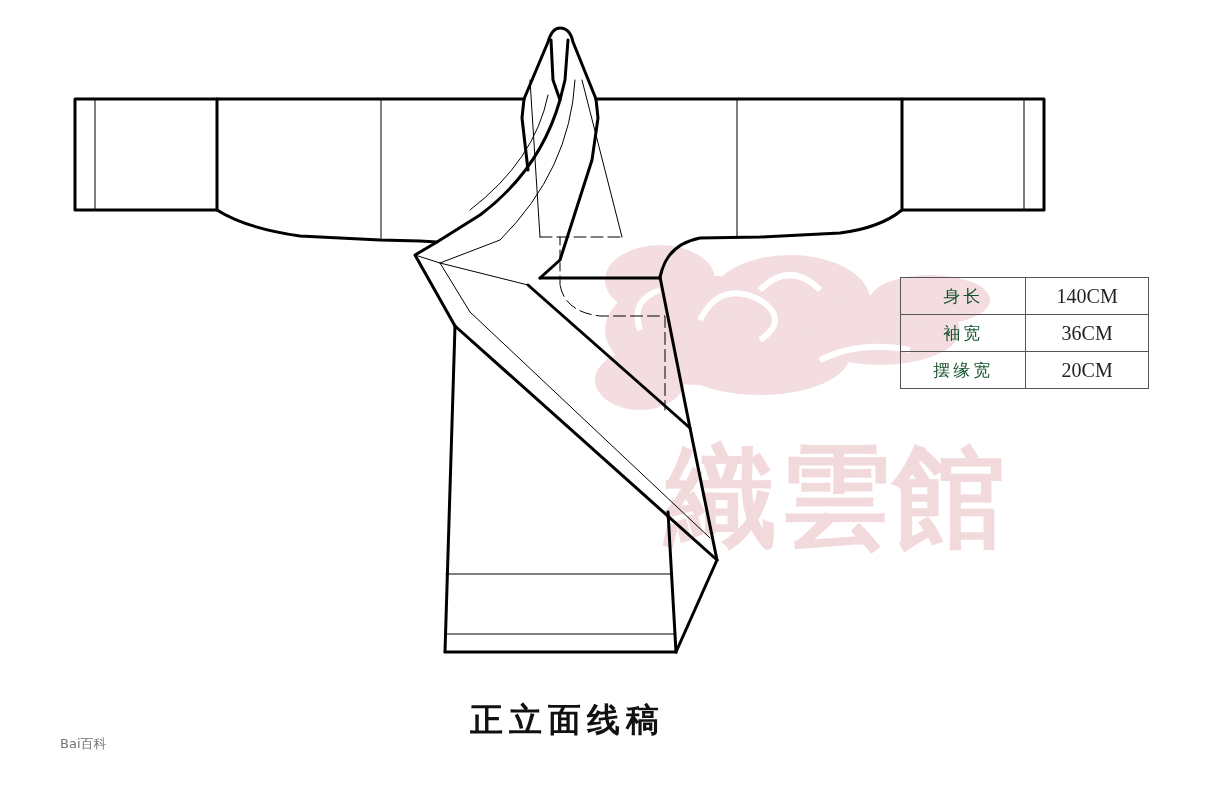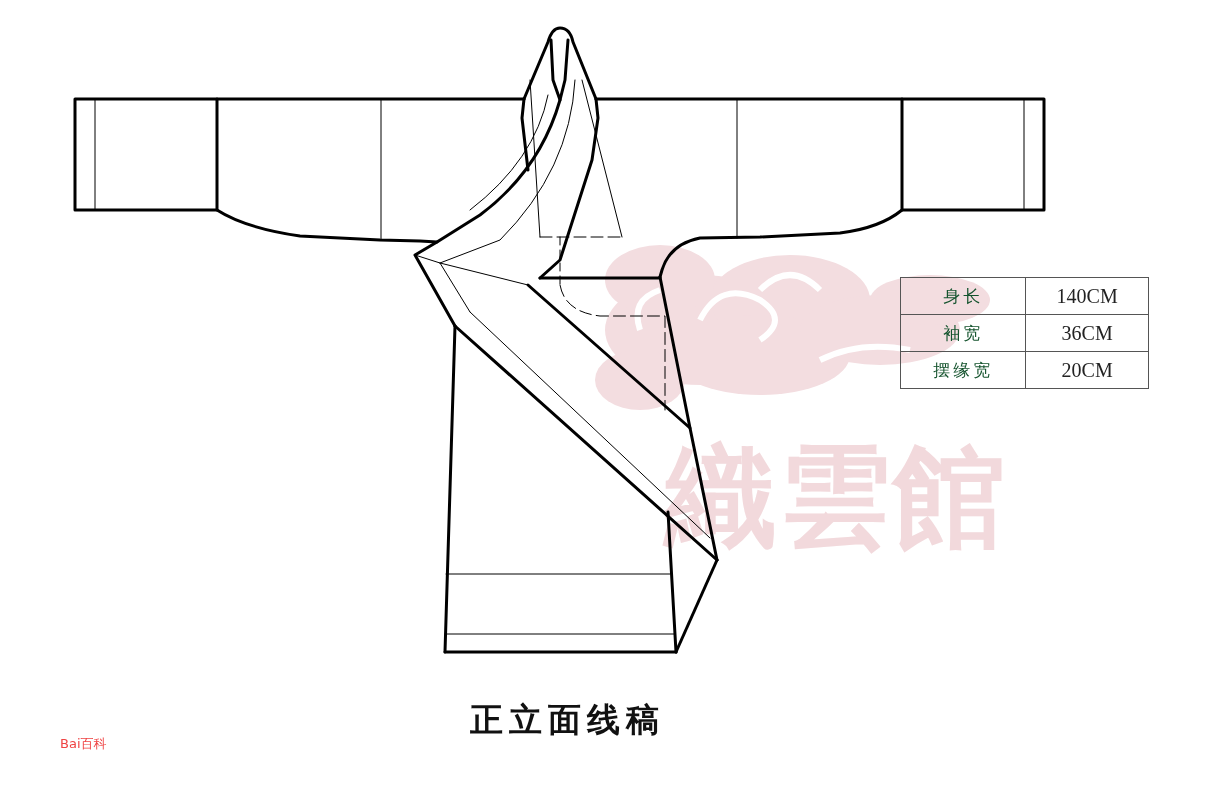--- a/index.html
+++ b/index.html
@@ -21,21 +21,21 @@
     }
     .measure-table td.value {
       width: 128px; font-family: Liberation Serif, serif; font-size: 20px; color: #222;
     }
     .title {
       position: absolute; left: 455px; top: 698px; font-family: Liberation Sans, sans-serif; font-weight: bold;
       font-size: 33px; letter-spacing: 6px; color: #111; white-space: nowrap; margin-left: 15px;
     }
     .baidu {
       position: absolute; left: 60px; top: 735px; font-family: "DejaVu Sans", sans-serif; font-size: 13px;
-      color: #ef4444; white-space: nowrap;
+      color: #737373; white-space: nowrap;
     }
   </style>
 </head>
 <body>
 
 <div id="stage">
 
   <svg width="1217" height="786" style="position:absolute;left:0;top:0;">
     <g fill="#f3dde0">
       <ellipse cx="700" cy="330" rx="95" ry="55"></ellipse>

